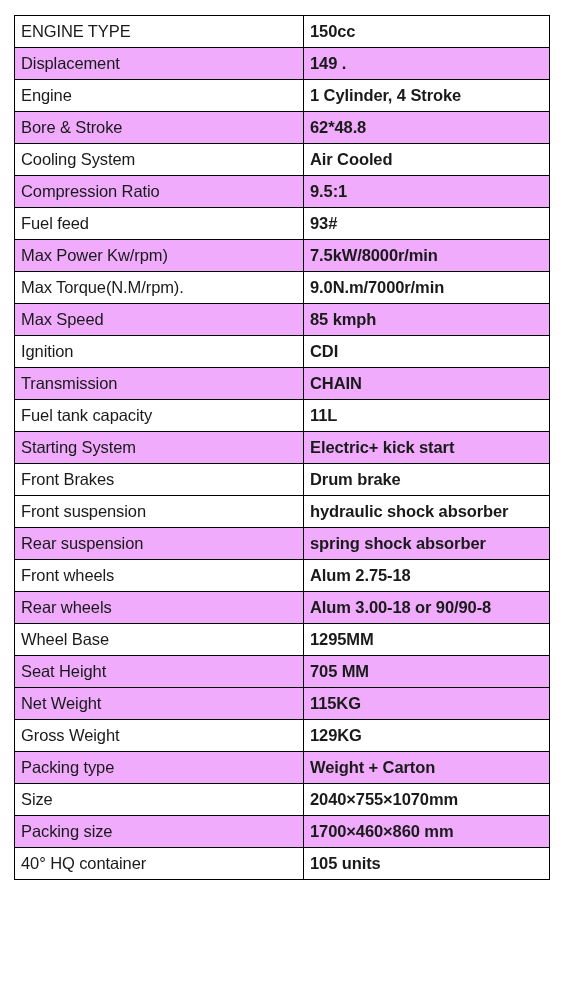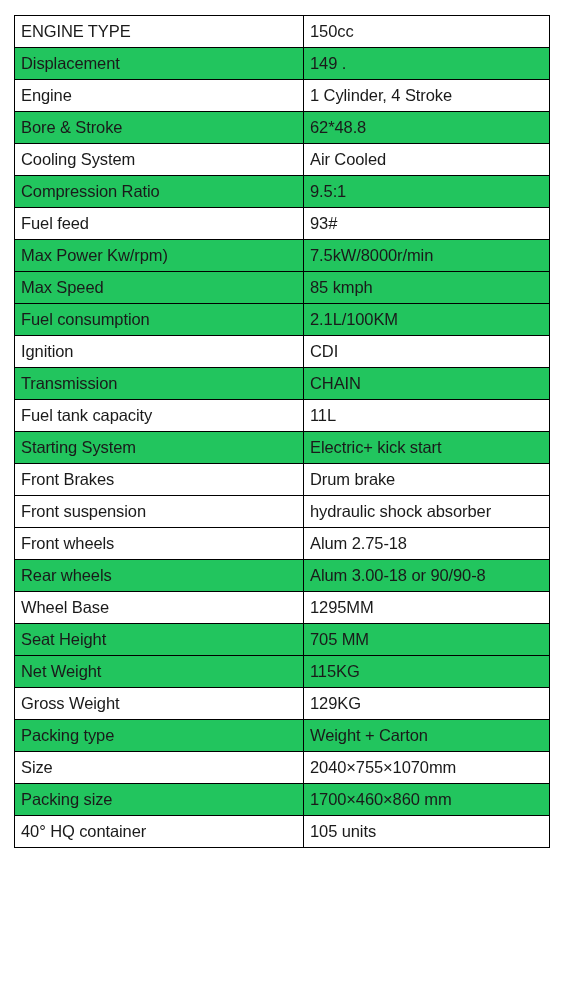--- a/index.html
+++ b/index.html
@@ -53,28 +53,28 @@
     white-space: nowrap;
     overflow: hidden;
     vertical-align: middle;
     letter-spacing: -0.1px;
   }
 
   table.spec-table tr.row-odd td {
     background: #ffffff;
   }
   table.spec-table tr.row-even td {
-    background: #22c55e;
+    background: #f0abfc;
   }
 
   td.cell-label {
     font-weight: 400;
   }
   td.cell-value {
-    font-weight: 400;
+    font-weight: 700;
   }
 </style>
 </head>
 <body>
 
 <div class="page">
 
   <div class="spec-table-wrap">
     <table class="spec-table">
       <colgroup>
@@ -107,27 +107,27 @@
             <td class="cell-value">9.5:1</td>
           </tr>
           <tr class="row-odd">
             <td class="cell-label">Fuel feed</td>
             <td class="cell-value">93#</td>
           </tr>
           <tr class="row-even">
             <td class="cell-label">Max Power Kw/rpm)</td>
             <td class="cell-value">7.5kW/8000r/min</td>
           </tr>
+          <tr class="row-odd">
+            <td class="cell-label">Max Torque(N.M/rpm).</td>
+            <td class="cell-value">9.0N.m/7000r/min</td>
+          </tr>
           <tr class="row-even">
             <td class="cell-label">Max Speed</td>
             <td class="cell-value">85 kmph</td>
-          </tr>
-          <tr class="row-even">
-            <td class="cell-label">Fuel consumption</td>
-            <td class="cell-value">2.1L/100KM</td>
           </tr>
           <tr class="row-odd">
             <td class="cell-label">Ignition</td>
             <td class="cell-value">CDI</td>
           </tr>
           <tr class="row-even">
             <td class="cell-label">Transmission</td>
             <td class="cell-value">CHAIN</td>
           </tr>
           <tr class="row-odd">
@@ -138,20 +138,24 @@
             <td class="cell-label">Starting System</td>
             <td class="cell-value">Electric+ kick start</td>
           </tr>
           <tr class="row-odd">
             <td class="cell-label">Front Brakes</td>
             <td class="cell-value">Drum brake</td>
           </tr>
           <tr class="row-odd">
             <td class="cell-label">Front suspension</td>
             <td class="cell-value">hydraulic shock absorber</td>
+          </tr>
+          <tr class="row-even">
+            <td class="cell-label">Rear suspension</td>
+            <td class="cell-value">spring shock absorber</td>
           </tr>
           <tr class="row-odd">
             <td class="cell-label">Front wheels</td>
             <td class="cell-value">Alum 2.75-18</td>
           </tr>
           <tr class="row-even">
             <td class="cell-label">Rear wheels</td>
             <td class="cell-value">Alum 3.00-18 or 90/90-8</td>
           </tr>
           <tr class="row-odd">

